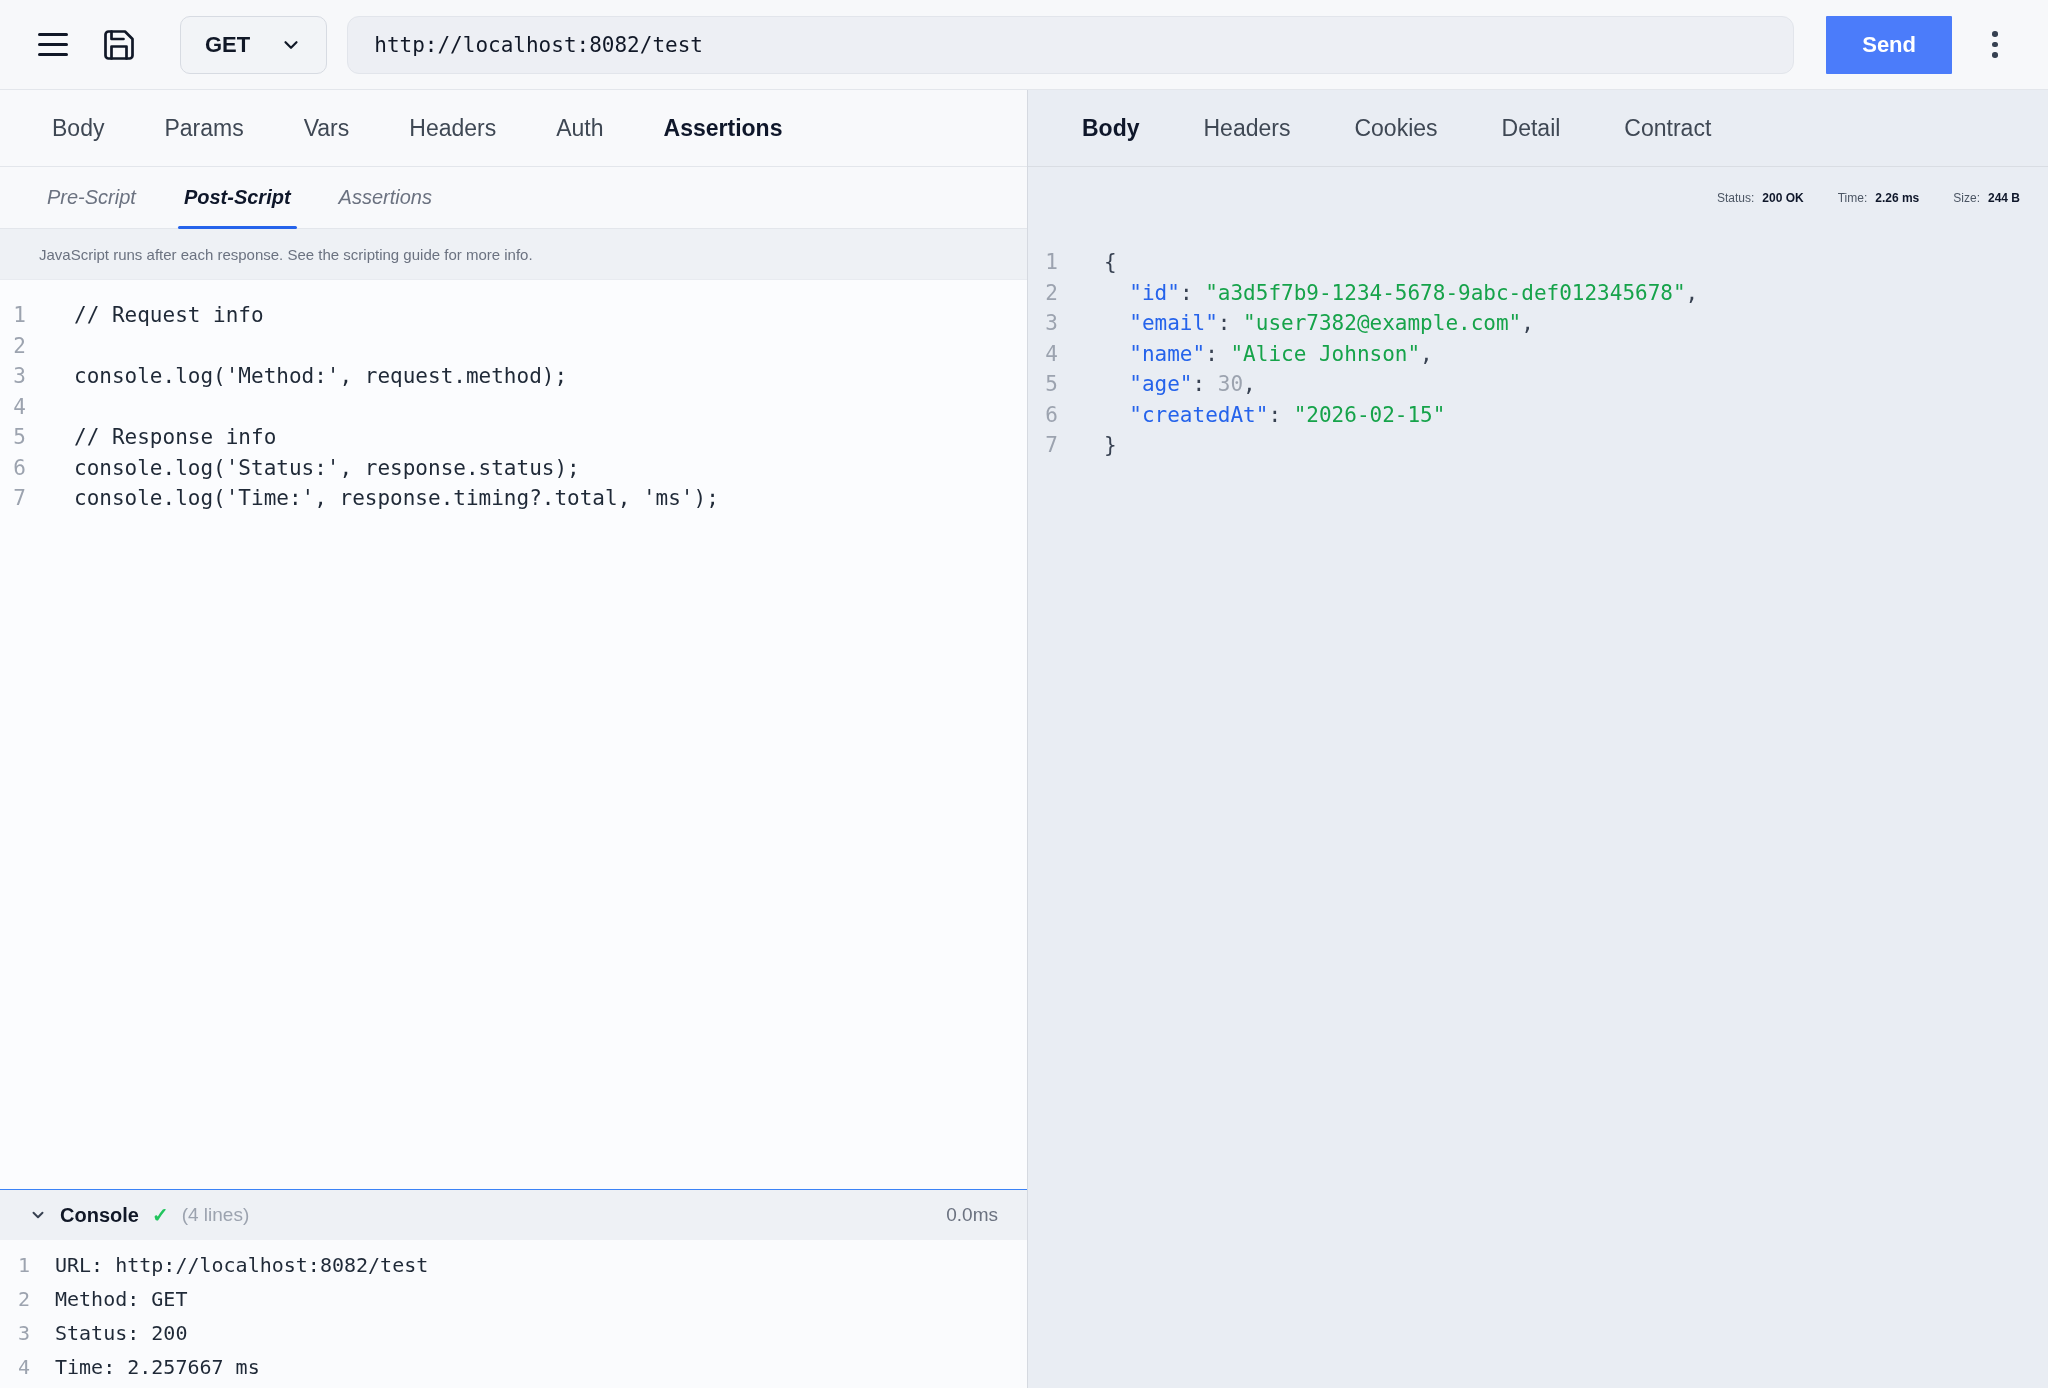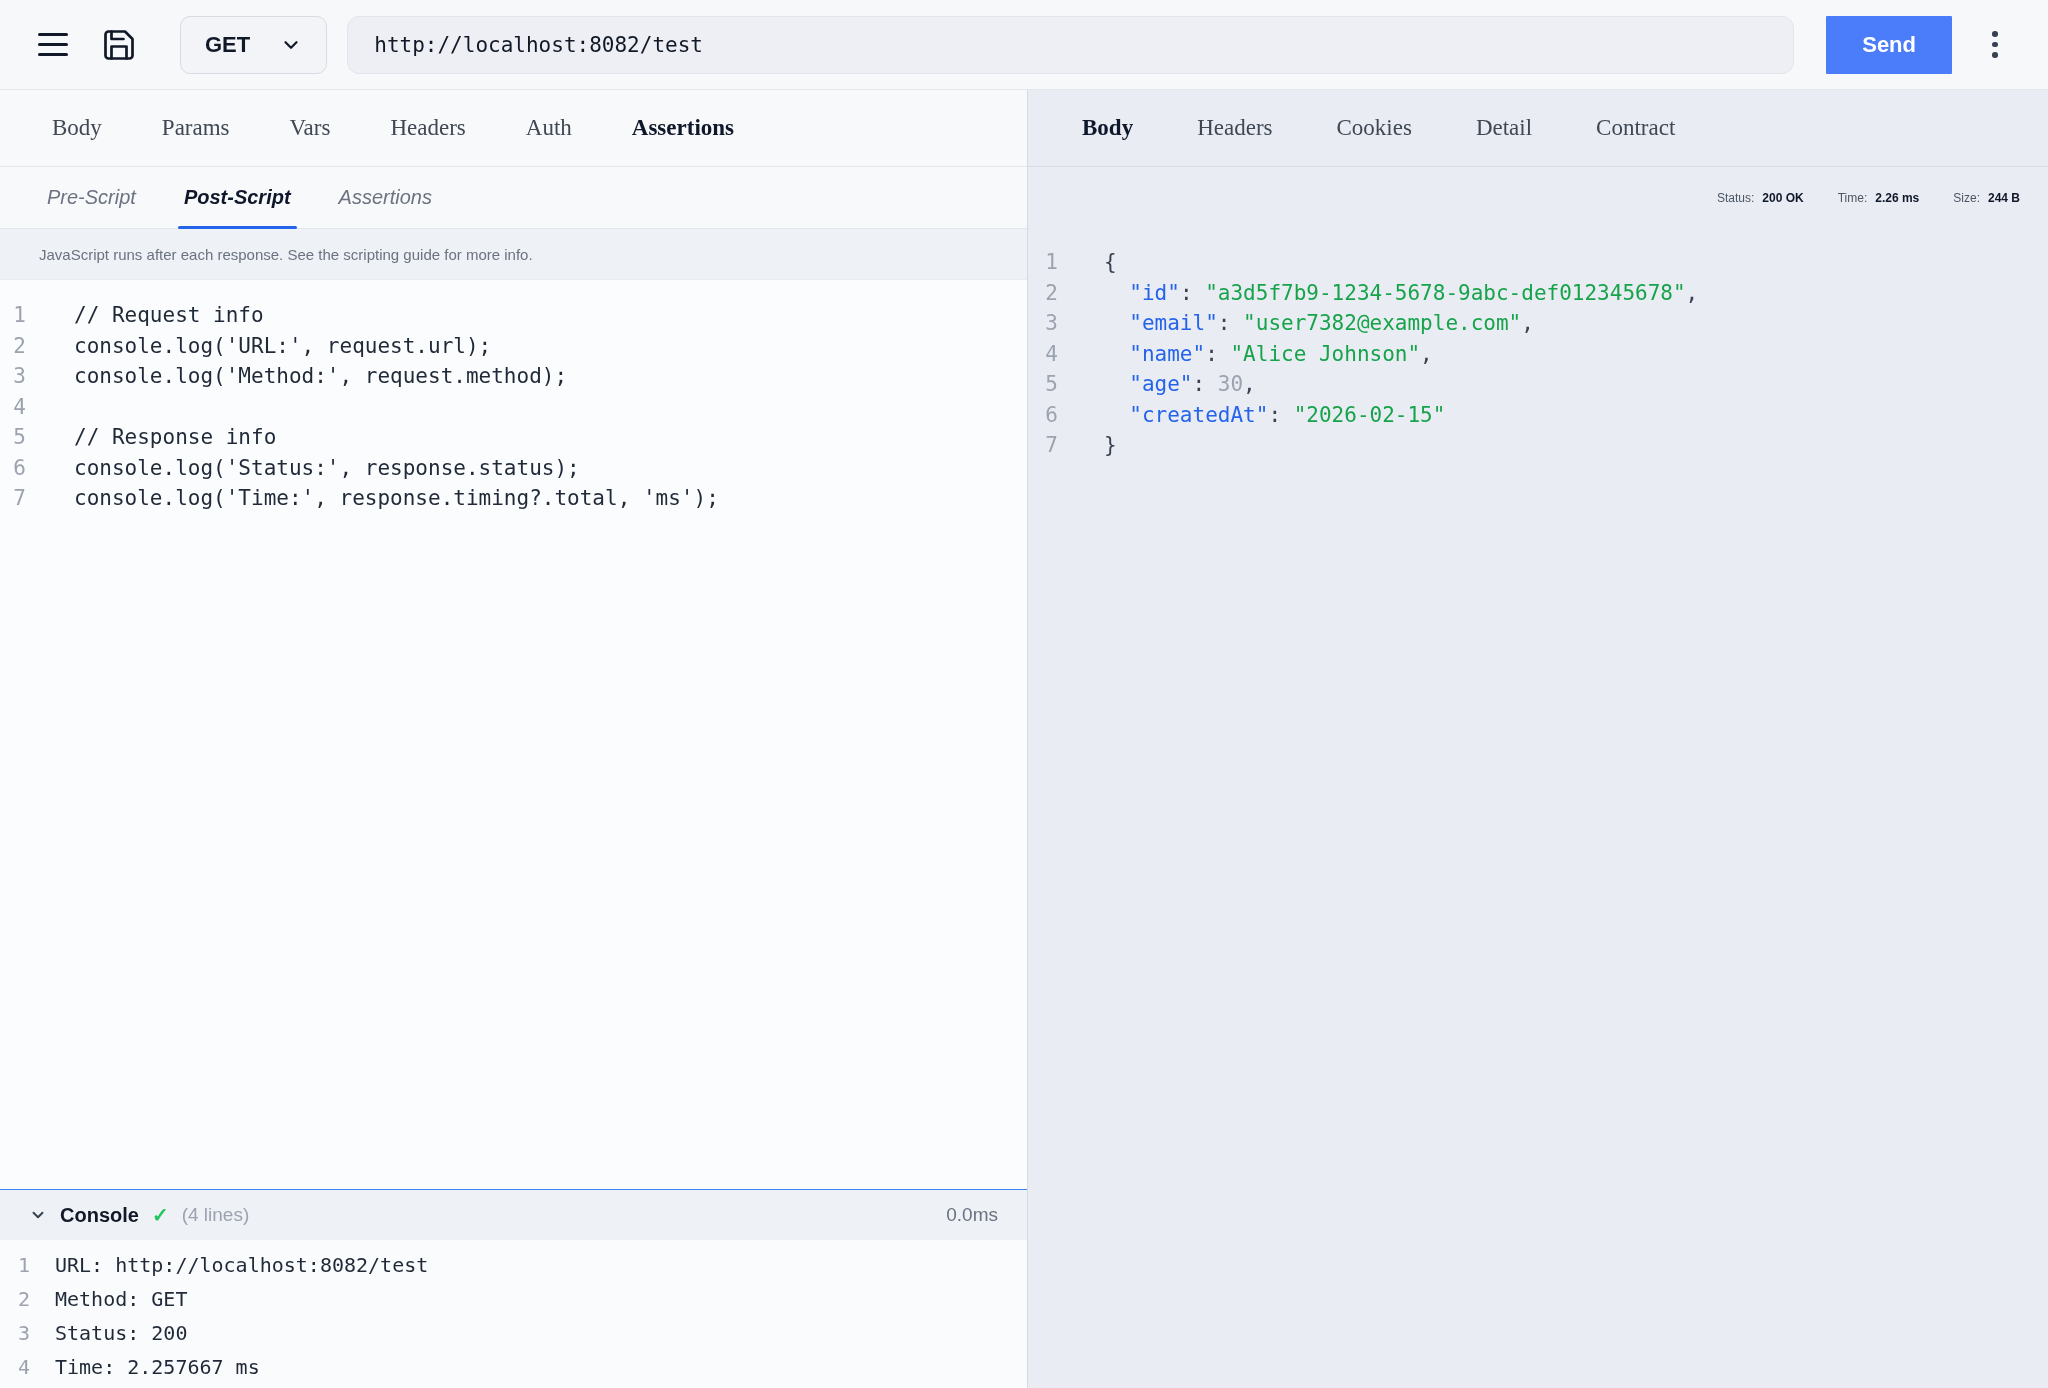--- a/index.html
+++ b/index.html
@@ -73,21 +73,21 @@
     display: flex; flex-direction: column; min-height: 0;
   }
 
   
   .tabs {
     height: 77px; flex: 0 0 77px;
     display: flex; align-items: center;
     padding: 0 52px; gap: 60px;
     border-bottom: 1px solid #e3e6eb;
     background: #f8f9fb;
-    font-size: 23px; color: #3f4854; font-family: Liberation Serif, serif;
+    font-size: 23px; color: #3f4854;
   }
   .right .tabs { background: transparent; border-bottom: 1px solid #d9dde3; padding: 0 54px; gap: 64px; }
   .tab { cursor: pointer; white-space: nowrap; }
   .tab.active { color: #0f172a; font-weight: 700; }
 
   .subtabs {
     height: 62px; flex: 0 0 62px;
     display: flex; align-items: stretch;
     padding: 0 47px; gap: 48px;
     border-bottom: 1px solid #e3e6eb;
@@ -239,21 +239,20 @@
         <span>JavaScript runs after each response. See the scripting guide for more info.</span>
       </div>
 
       <div class="editor" id="editor-lines">
           <div class="code-line">
             <span class="ln">1</span>
             <span class="code">// Request info</span>
           </div>
           <div class="code-line">
             <span class="ln">2</span>
-            <span class="code">console.log('URL:', request.url);</span>
           </div>
           <div class="code-line">
             <span class="ln">3</span>
             <span class="code">console.log('Method:', request.method);</span>
           </div>
           <div class="code-line">
             <span class="ln">4</span>
             <span class="code"></span>
           </div>
           <div class="code-line">

